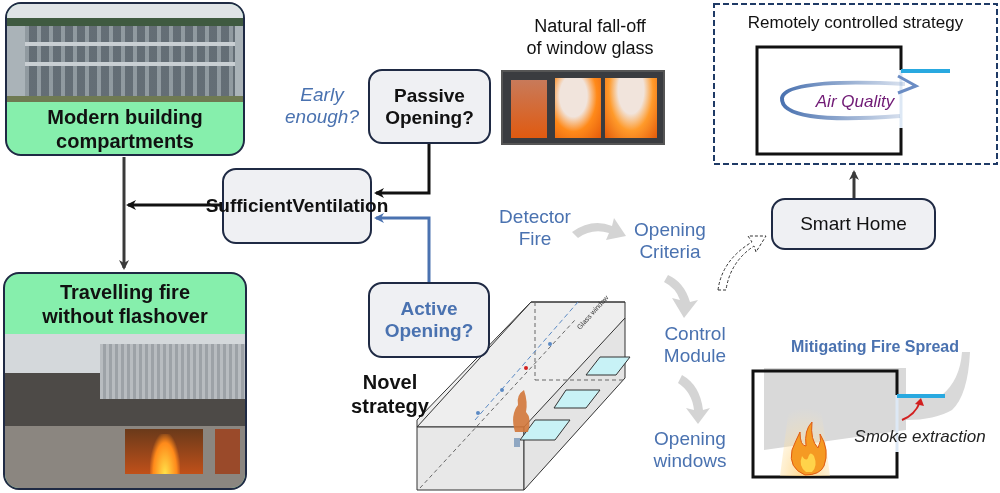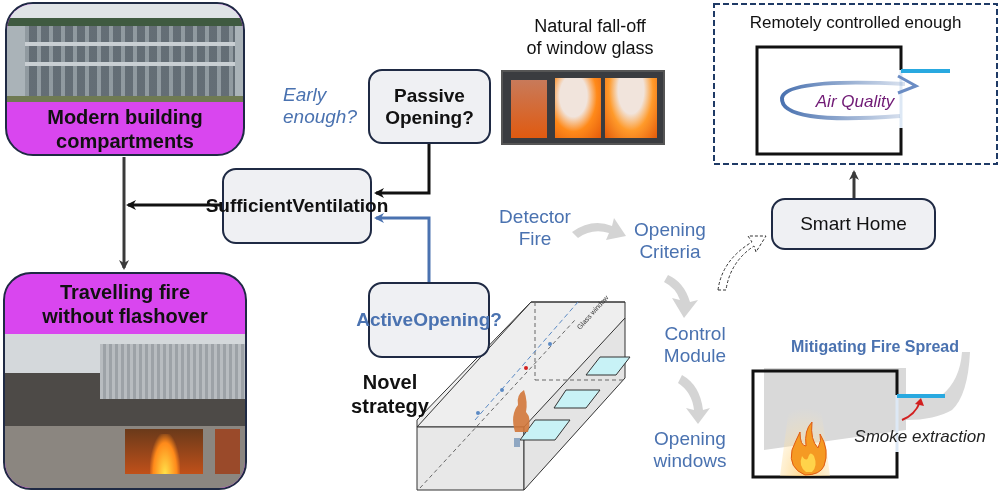--- a/index.html
+++ b/index.html
@@ -1,17 +1,17 @@
 <!DOCTYPE html>
 <html><head>
 <meta charset="utf-8">
 <style>
   html, body { margin:0; padding:0; background:#ffffff; }
   body { width:1000px; height:493px; position:relative; overflow:hidden; font-family:"Liberation Sans", sans-serif; }
-  .card { position:absolute; border:2px solid #1f2a44; border-radius:28px; background:#d946ef; overflow:hidden; box-sizing:border-box; }
+  .card { position:absolute; border:2px solid #1f2a44; border-radius:16px; background:#86efac; overflow:hidden; box-sizing:border-box; }
   .node { position:absolute; border:2px solid #1f2a44; border-radius:14px; background:#eff0f3; box-sizing:border-box; display:flex; align-items:center; justify-content:center; text-align:center; font-weight:bold; color:#111; font-size:19px; line-height:22px; }
   .node.blue { color:#4a72b0; border-color:#1f2a44; }
   .card-label { position:absolute; left:0; right:0; text-align:center; font-weight:bold; font-size:20px; line-height:24px; color:#111; }
   .blue-text { color:#4a72b0; }
   .lbl { position:absolute; text-align:center; font-size:19px; line-height:22px; }
   svg { position:absolute; left:0; top:0; }
   .photo { position:absolute; }
 </style>
 </head>
 <body>
@@ -120,45 +120,45 @@
 <div class="node" style="left:222px; top:168px; width:150px; height:76px; flex-direction:row;">
   <span>Sufficient</span>
   <span>Ventilation</span>
 </div>
 
 <div class="node" style="left:368px; top:69px; width:123px; height:75px; flex-direction:column;">
   <span>Passive</span>
   <span>Opening?</span>
 </div>
 
-<div class="node blue" style="left:368px; top:282px; width:122px; height:76px; flex-direction:row;">
+<div class="node blue" style="left:368px; top:282px; width:122px; height:76px; flex-direction:column;">
   <span>Active</span>
   <span>Opening?</span>
 </div>
 
 <div class="node" style="left:771px; top:198px; width:165px; height:52px; font-weight:normal; font-size:19px;">
   <span>Smart Home</span>
 </div>
 
-<div class="lbl blue-text" style="left:283px; top:84px; width:78px; font-style:italic; text-align:left;">
+<div class="lbl blue-text" style="left:283px; top:84px; width:78px; font-style:italic; text-align:center;">
   <div>Early</div>
   <div>enough?</div>
 </div>
 
 <div class="lbl" style="left:500px; top:15px; width:180px; font-size:18px; color:#111;">
   <div>Natural fall-off</div>
   <div>of window glass</div>
 </div>
 <div class="photo" style="left:501px; top:70px; width:164px; height:75px; background:#3a3c40; border:2px solid #555; box-sizing:border-box;">
   <div style="position:absolute; left:8px; top:8px; width:36px; height:58px; background:linear-gradient(#c87a5a, #e05a10);"></div>
   <div style="position:absolute; left:52px; top:6px; width:46px; height:60px; background:radial-gradient(ellipse at 40% 30%, #f1e4dc 0 35%, #ff8a1a 60%, #e45a0a);"></div>
   <div style="position:absolute; left:102px; top:6px; width:52px; height:60px; background:radial-gradient(ellipse at 50% 20%, #f1e4dc 0 35%, #ff9a2a 60%, #e45a0a);"></div>
 </div>
 
-<div class="lbl" style="left:714px; top:12px; width:283px; font-size:17px; color:#111;">Remotely controlled enough</div>
+<div class="lbl" style="left:714px; top:12px; width:283px; font-size:17px; color:#111;">Remotely controlled strategy</div>
 <div class="lbl" style="left:805px; top:91px; width:100px; font-size:17px; font-style:italic; color:#701a75;">Air Quality</div>
 
 <div class="lbl blue-text" style="left:480px; top:206px; width:110px;">
   <div>Detector</div>
   <div>Fire</div>
 </div>
 <div class="lbl blue-text" style="left:615px; top:219px; width:110px;">
   <div>Opening</div>
   <div>Criteria</div>
 </div>

